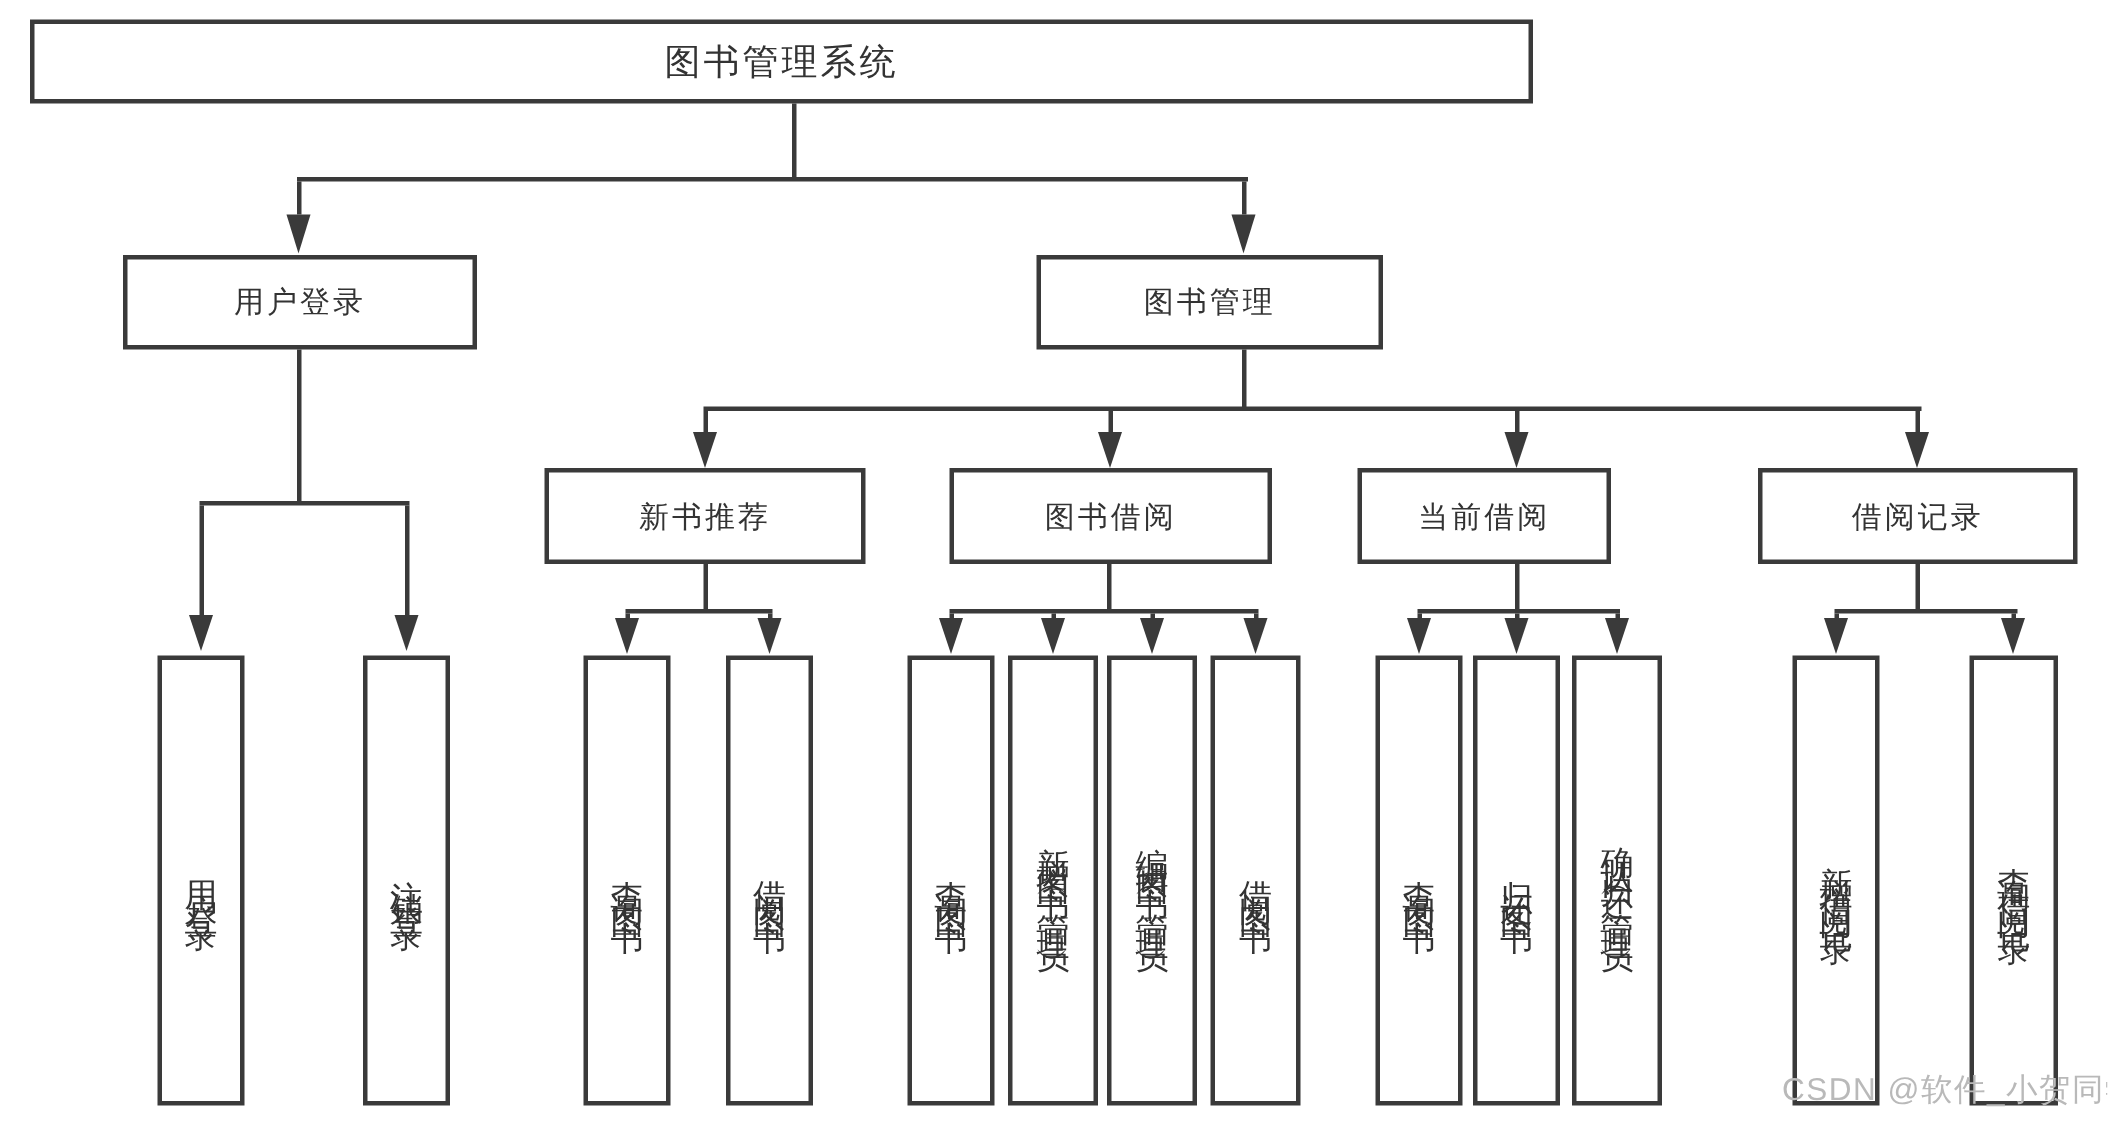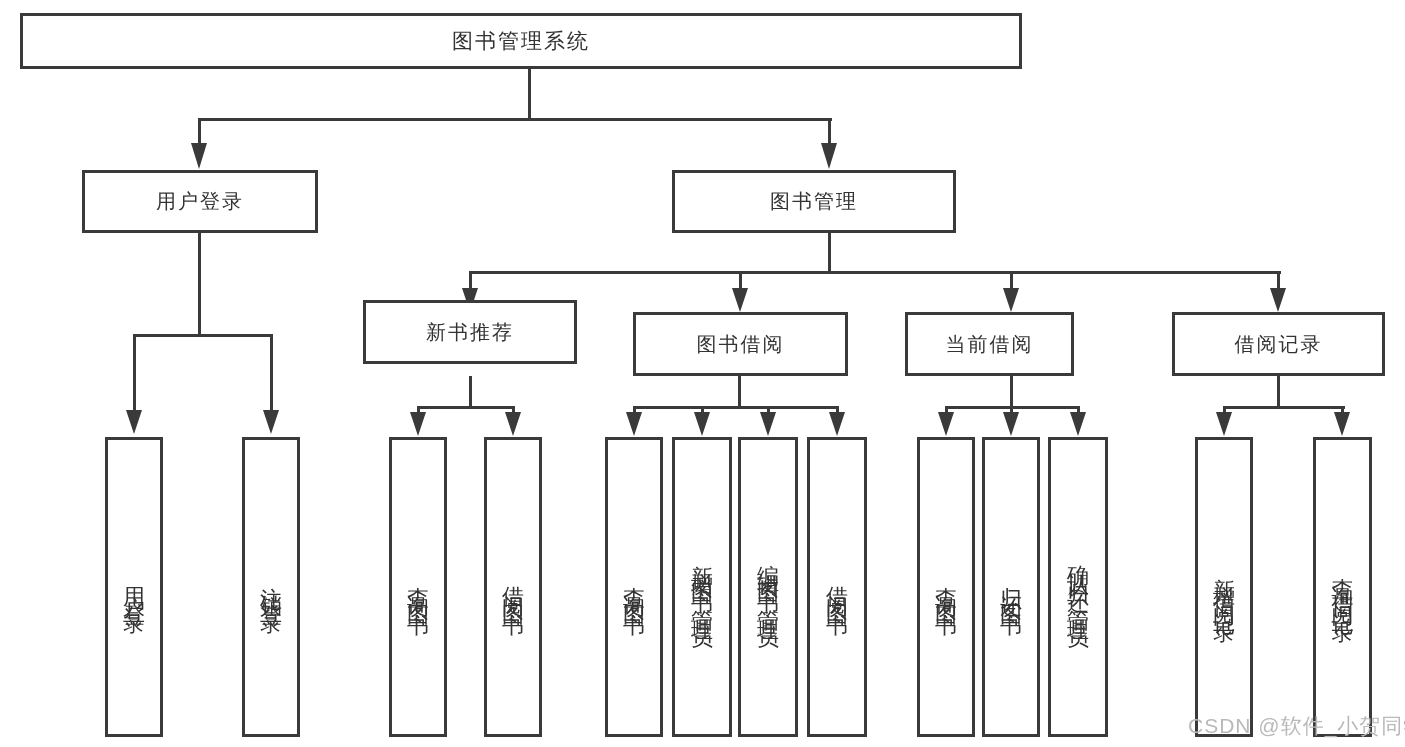--- a/index.html
+++ b/index.html
@@ -20,21 +20,21 @@
     display:flex;
     align-items:center;
     justify-content:center;
   }
   .box-h span{
     font-size:20px;
     letter-spacing:2px;
     color:#333333;
     white-space:nowrap;
   }
-  .root-box span{font-size:21px;}
+  .root-box span{font-size:24px;}
   .box-v span{
     writing-mode:vertical-rl;
     text-orientation:mixed;
     font-size:22px;
     line-height:1;
     letter-spacing:9px;
     color:#333333;
   }
   
   .cv{position:absolute;width:3px;background:#3a3a3a;}
@@ -68,21 +68,21 @@
   <div class="cv" style="left:528px;top:69px;height:49px;"></div>
   <div class="ch" style="left:198px;top:118px;width:634px;"></div>
   <div class="cv" style="left:198px;top:121px;height:22px;"></div>
   <div class="arr arr-lg" style="left:191px;top:143px;"></div>
   <div class="cv" style="left:828px;top:121px;height:22px;"></div>
   <div class="arr arr-lg" style="left:821px;top:143px;"></div>
 
   <div class="box box-h" style="left:82px;top:170px;width:236px;height:63px;">
     <span>用户登录</span>
   </div>
-  <div class="box box-h" style="left:672px;top:170px;width:284px;height:63px;align-items:center;">
+  <div class="box box-h" style="left:691px;top:170px;width:231px;height:63px;align-items:center;">
     <span>图书管理</span>
   </div>
 
   <div class="cv" style="left:198px;top:233px;height:103px;"></div>
   <div class="ch" style="left:133px;top:334px;width:140px;"></div>
   <div class="cv" style="left:133px;top:337px;height:73px;"></div>
   <div class="arr" style="left:126px;top:410px;"></div>
   <div class="cv" style="left:270px;top:337px;height:73px;"></div>
   <div class="arr" style="left:263px;top:410px;"></div>
 
@@ -90,21 +90,21 @@
   <div class="ch" style="left:469px;top:271px;width:812px;"></div>
   <div class="cv" style="left:469px;top:274px;height:14px;"></div>
   <div class="arr" style="left:462px;top:288px;"></div>
   <div class="cv" style="left:739px;top:274px;height:14px;"></div>
   <div class="arr" style="left:732px;top:288px;"></div>
   <div class="cv" style="left:1010px;top:274px;height:14px;"></div>
   <div class="arr" style="left:1003px;top:288px;"></div>
   <div class="cv" style="left:1277px;top:274px;height:14px;"></div>
   <div class="arr" style="left:1270px;top:288px;"></div>
 
-  <div class="box box-h" style="left:363px;top:300px;width:214px;height:64px;">
+  <div class="box box-h" style="left:363px;top:312px;width:214px;height:64px;">
     <span>新书推荐</span>
   </div>
   <div class="box box-h" style="left:633px;top:312px;width:215px;height:64px;">
     <span>图书借阅</span>
   </div>
   <div class="box box-h" style="left:905px;top:312px;width:169px;height:64px;">
     <span>当前借阅</span>
   </div>
   <div class="box box-h" style="left:1172px;top:312px;width:213px;height:64px;">
     <span>借阅记录</span>

